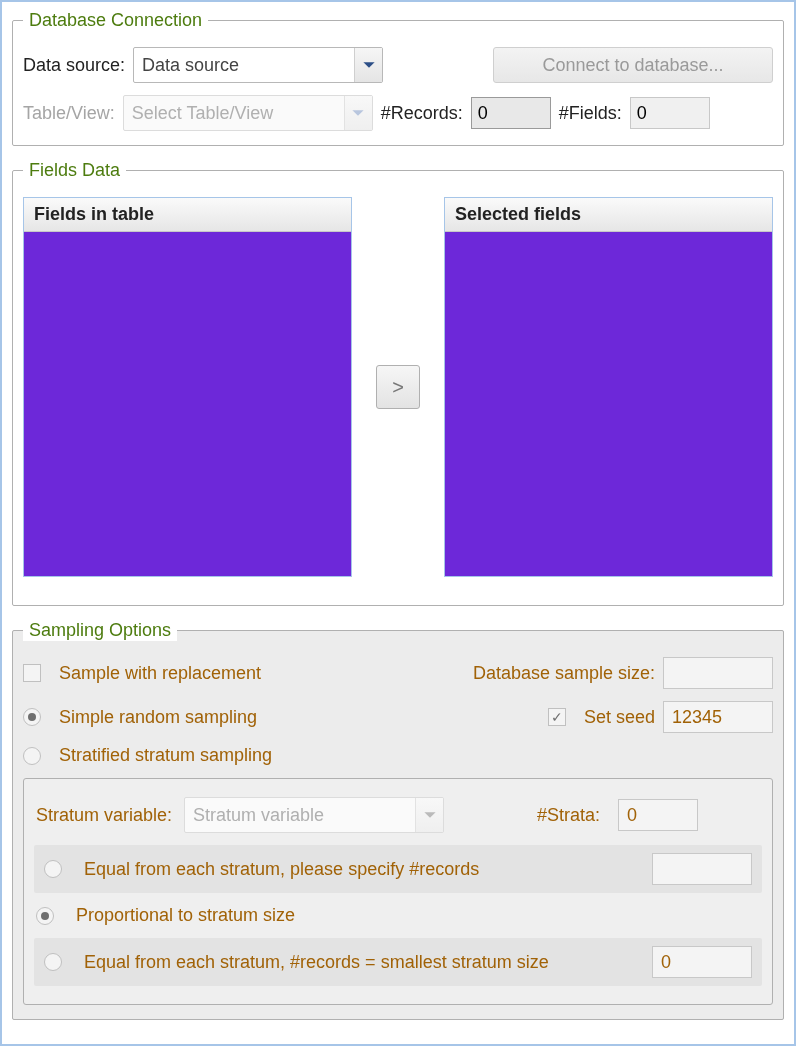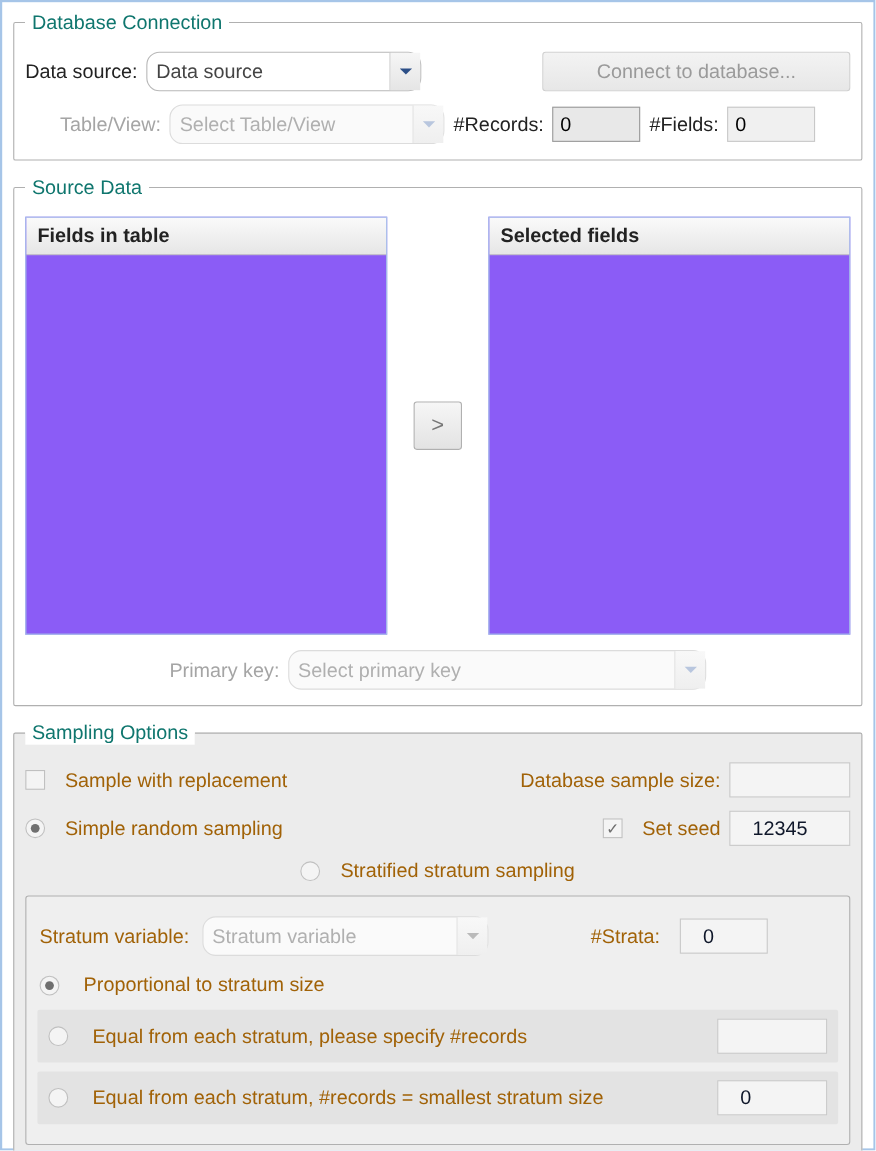--- a/index.html
+++ b/index.html
@@ -18,39 +18,38 @@
   }
   fieldset.group {
     border: 1px solid #b0b0b0;
     border-radius: 2px;
     margin: 0 0 14px 0;
     padding: 16px 10px 14px 10px;
     position: relative;
   }
   fieldset.group > legend {
     padding: 0 6px;
-    color: #0f766e;
+    color: #4d7c0f;
     font-size: 18px;
   }
   .row {
     display: flex;
     align-items: center;
     gap: 8px;
     margin-bottom: 12px;
-    justify-content: center;
   }
   .label { color: #222; white-space: nowrap; }
   .label.disabled { color: #a5a5a5; }
   .combo {
     display: flex;
     align-items: center;
     border: 1px solid #b8b8b8;
     background: #fff;
     height: 36px;
-    border-radius: 12px;
+    border-radius: 2px;
     width: 250px;
     position: relative;
   }
   .combo .combo-text {
     flex: 1;
     padding: 0 8px;
     color: #444;
     font-size: 18px;
     white-space: nowrap;
     overflow: hidden;
@@ -95,21 +94,21 @@
     display:flex;
     gap: 18px;
     align-items: stretch;
     margin-bottom: 14px;
   }
   .listpanel {
     flex:1;
     border:1px solid #a6c5e8;
     display:flex; flex-direction:column;
     min-height: 380px;
-    background:#8b5cf6;
+    background:#6d28d9;
   }
   .listpanel .hdr {
     background: linear-gradient(#fafafa,#e6e6e6);
     border-bottom:1px solid #c8c8c8;
     padding:6px 10px;
     font-weight:bold;
     font-size:18px;
     color:#222;
   }
   .listpanel .body { flex:1; }
@@ -140,22 +139,22 @@
     flex-shrink:0;
   }
   .rdo { border-radius:50%; }
   .rdo.checked::after { content:""; width:8px; height:8px; border-radius:50%; background:#6f6f6f; }
   .chk.checked::after { content:"✓"; font-size:14px; color:#6f6f6f; line-height:1; }
   .chk.disabled, .rdo.disabled { border-color:#c0c0c0; background:#f4f4f4; }
   .optlabel { color:#a16207; font-size:18px; }
   .txtin {
     border:1px solid #c8c8c8;
     background:#f4f4f4;
-    height:32px; padding:0 20px;
-    color:#0f172a; font-size:18px;
+    height:32px; padding:0 8px;
+    color:#a16207; font-size:18px;
     display:flex; align-items:center;
     width:110px;
   }
   .strat-box {
     border:1px solid #b0b0b0;
     border-radius:3px;
     padding:14px 10px 10px 10px;
     background:#efefef;
   }
   .strat-row {
@@ -204,49 +203,38 @@
         </span>
       </div>
       <span class="label">#Records:</span>
       <span class="numbox">0</span>
       <span class="label">#Fields:</span>
       <span class="numbox light">0</span>
     </div>
   </fieldset>
 
   <fieldset class="group">
-    <legend>Source Data</legend>
+    <legend>Fields Data</legend>
 
     <div class="source-cols">
       <div class="listpanel">
         <div class="hdr">Fields in table</div>
         <div class="body"></div>
       </div>
       <div class="midcol">
         <div class="sqbtn">
           <span>&gt;</span>
         </div>
       </div>
       <div class="listpanel">
         <div class="hdr">Selected fields</div>
         <div class="body"></div>
       </div>
     </div>
 
-    <div class="row" style="margin-bottom:0;">
-      <span class="label disabled">Primary key:</span>
-      <div class="combo disabled" style="width:380px;">
-        <span class="combo-text placeholder">Select primary key</span>
-        <span class="combo-btn">
-          <svg class="chev" viewBox="0 0 10 10">
-              <path d="M1 3 L5 7 L9 3 Z" fill="#b8c6de"></path>
-            </svg>
-        </span>
-      </div>
-    </div>
   </fieldset>
 
   <fieldset class="group sampling">
     <legend>Sampling Options</legend>
 
     <div class="row">
       <span class="chk disabled"></span>
       <span class="optlabel">Sample with replacement</span>
       <span style="flex:1"></span>
       <span class="optlabel">Database sample size:</span>
@@ -277,31 +265,31 @@
                 <path d="M1 3 L5 7 L9 3 Z" fill="#bababa"></path>
               </svg>
           </span>
         </div>
         <span style="flex:1"></span>
         <span class="optlabel">#Strata:</span>
         <span class="txtin" style="width:80px;">0</span>
         <span style="width:50px;"></span>
       </div>
 
-      <div class="strat-row plain">
-        <span class="rdo disabled checked"></span>
-        <span class="optlabel" style="flex:1;">Proportional to stratum size</span>
-      </div>
-
       <div class="strat-row">
         <span class="rdo disabled"></span>
         <span class="optlabel" style="flex:1;">Equal from each stratum, please specify #records</span>
         <span class="txtin" style="width:100px;"></span>
       </div>
 
+      <div class="strat-row plain">
+        <span class="rdo disabled checked"></span>
+        <span class="optlabel" style="flex:1;">Proportional to stratum size</span>
+      </div>
+
       <div class="strat-row">
         <span class="rdo disabled"></span>
         <span class="optlabel" style="flex:1;">Equal from each stratum, #records = smallest stratum size</span>
         <span class="txtin" style="width:100px;">0</span>
       </div>
     </div>
   </fieldset>
 
 </div>
 

